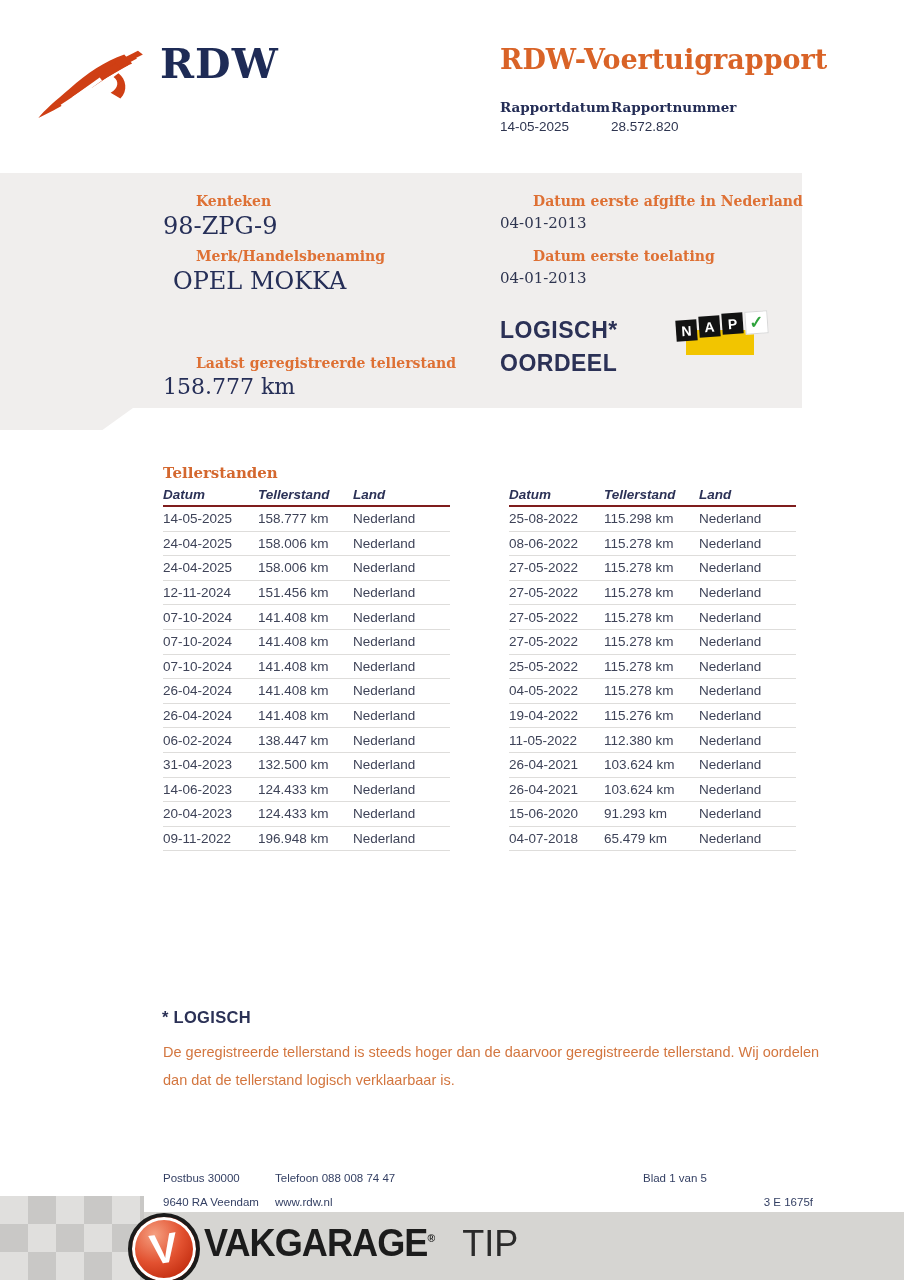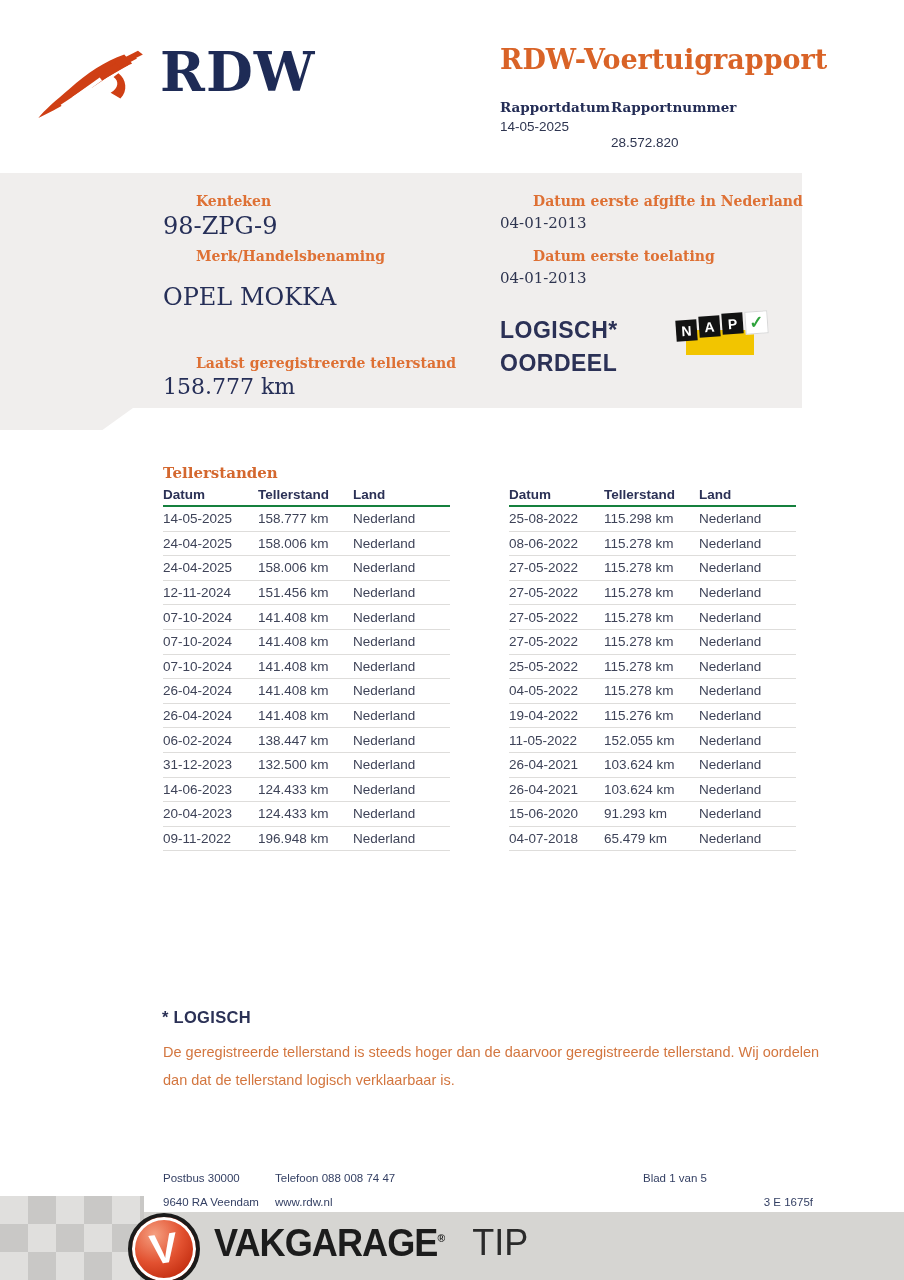--- a/index.html
+++ b/index.html
@@ -2,21 +2,21 @@
 <html><head>
 <meta charset="utf-8">
 <style>
   html,body{margin:0;padding:0;background:#ffffff;}
   .page{position:relative;width:904px;height:1280px;background:#ffffff;overflow:hidden;
         font-family:"Liberation Sans", sans-serif;}
   .abs{position:absolute;}
 
   
   .rdw-word{left:160px;top:40px;font-family:"DejaVu Serif", serif;font-weight:700;
-            font-size:54px;color:#1e2b56;letter-spacing:1px;}
+            font-size:41px;color:#1e2b56;letter-spacing:1px;}
   .doc-title{left:500px;top:44px;font-family:"DejaVu Serif", serif;font-weight:700;
              font-size:27px;color:#d96327;}
   .meta-label{font-family:"DejaVu Serif", serif;font-weight:700;font-size:13.5px;color:#232c55;}
   .meta-value{font-size:13.5px;color:#2e3550;}
 
   
   .panel{left:0;top:173px;width:802px;height:235px;background:#f0eeed;}
   .panel-tab{left:0;top:408px;width:133px;height:22px;background:#f0eeed;
              clip-path:polygon(0 0,100% 0,77% 100%,0 100%);}
   .o-label{font-family:"DejaVu Serif", serif;font-weight:700;font-size:14px;color:#de7034;margin-left:33px;}
@@ -33,21 +33,21 @@
              font-weight:700;font-size:14px;transform:rotate(-4deg);}
   .nap .tile.check{background:#ffffff;color:#2fa33c;border:1px solid #d8d8d8;font-size:17px;}
 
   
   .tbl-title{left:163px;top:464px;font-family:"DejaVu Serif", serif;font-weight:700;
              font-size:15px;color:#d4682f;}
   .tbl{top:487px;width:287px;}
   .tbl-left{left:163px;}
   .tbl-right{left:509px;}
   .t-head{display:grid;grid-template-columns:95px 95px 1fr;
-          border-bottom:2px solid #15803d;padding-bottom:3px;}
+          border-bottom:2px solid #7f1d1d;padding-bottom:3px;font-style:italic;}
   .t-head .t-cell{font-weight:700;font-size:13.5px;color:#2b3156;}
   .t-row{display:grid;grid-template-columns:95px 95px 1fr;
          border-bottom:1px solid #dedddb;height:23.6px;align-items:center;}
   .t-cell{font-size:13.5px;color:#3e4358;}
   .c1,.c2{text-align:left;}
 
   
   .note-title{left:162px;top:1008px;font-size:16.5px;font-weight:700;color:#2b3156;letter-spacing:.3px;}
   .note-body{left:163px;top:1038px;width:660px;font-size:14.5px;line-height:28px;color:#d4ku;}
   .note-body{color:#d3763f;}
@@ -59,21 +59,21 @@
   .bar{left:0;top:1212px;width:904px;height:68px;background:#d6d5d2;z-index:1;}
   .checker{left:0;top:1196px;width:144px;height:84px;z-index:2;
            background-image:repeating-conic-gradient(#c9c8c6 0 90deg,#e0dfdd 0 180deg);
            background-size:56px 56px;}
   .vcircle{left:128px;top:1213px;width:64px;height:64px;border-radius:50%;z-index:3;
            background:radial-gradient(circle at 35% 28%, #f59f80 0%, #e25130 45%, #c02a0d 80%);
            border:4px solid #1b1b1b;box-shadow:inset 0 0 0 3px #ffffff;
            display:flex;align-items:center;justify-content:center;}
   .vcircle span{color:#ffffff;font-weight:700;font-size:42px;transform:rotate(-8deg);
                 font-family:"Liberation Sans", sans-serif;line-height:1;}
-  .brandrow{left:214px;top:1222px;z-index:3;display:flex;align-items:flex-start;}
+  .brandrow{left:204px;top:1222px;z-index:3;display:flex;align-items:flex-end;}
   .brand{font-weight:700;font-size:38px;color:#1c1c1c;letter-spacing:-1px;
          transform:scaleX(.95);transform-origin:left;}
   .brand-mark{font-size:11px;color:#1c1c1c;vertical-align:super;font-weight:700;}
   .brand-suffix{font-size:36px;font-weight:400;color:#2a2a2a;margin-left:16px;}
 </style>
 </head>
 <body>
 
 <div class="page">
 
@@ -89,29 +89,29 @@
       <line x1="26" y1="70" x2="56" y2="50"></line>
       <line x1="38" y1="62" x2="66" y2="42"></line>
     </g>
   </svg>
   <div class="abs rdw-word">RDW</div>
 
   <div class="abs doc-title">RDW-Voertuigrapport</div>
   <div class="abs meta-label" style="left:500px;top:99px;">Rapportdatum</div>
   <div class="abs meta-label" style="left:611px;top:99px;">Rapportnummer</div>
   <div class="abs meta-value" style="left:500px;top:119px;">14-05-2025</div>
-  <div class="abs meta-value" style="left:611px;top:135px;">28.572.820</div>
+  <div class="abs meta-value" style="left:611px;top:119px;">28.572.820</div>
 
   <div class="abs panel"></div>
   <div class="abs panel-tab"></div>
 
   <div class="abs o-label" style="left:163px;top:193px;">Kenteken</div>
   <div class="abs big-serif" style="left:163px;top:212px;">98-ZPG-9</div>
   <div class="abs o-label" style="left:163px;top:248px;">Merk/Handelsbenaming</div>
-  <div class="abs big-serif" style="left:163px;top:267px;margin-top:16px;">OPEL MOKKA</div>
+  <div class="abs big-serif" style="left:173px;top:267px;">OPEL MOKKA</div>
   <div class="abs o-label" style="left:163px;top:355px;">Laatst geregistreerde tellerstand</div>
   <div class="abs km-serif" style="left:163px;top:374px;">158.777 km</div>
 
   <div class="abs o-label" style="left:500px;top:193px;">Datum eerste afgifte in Nederland</div>
   <div class="abs mid-serif" style="left:500px;top:214px;">04-01-2013</div>
   <div class="abs o-label" style="left:500px;top:248px;">Datum eerste toelating</div>
   <div class="abs mid-serif" style="left:500px;top:269px;">04-01-2013</div>
 
   <div class="abs oordeel" style="left:500px;top:317px;">LOGISCH*</div>
   <div class="abs oordeel" style="left:500px;top:350px;">OORDEEL</div>
@@ -177,21 +177,21 @@
           <div class="t-cell c0">26-04-2024</div>
           <div class="t-cell c1">141.408 km</div>
           <div class="t-cell c2">Nederland</div>
         </div>
         <div class="t-row">
           <div class="t-cell c0">06-02-2024</div>
           <div class="t-cell c1">138.447 km</div>
           <div class="t-cell c2">Nederland</div>
         </div>
         <div class="t-row">
-          <div class="t-cell c0">31-12-2023</div>
+          <div class="t-cell c0">31-04-2023</div>
           <div class="t-cell c1">132.500 km</div>
           <div class="t-cell c2">Nederland</div>
         </div>
         <div class="t-row">
           <div class="t-cell c0">14-06-2023</div>
           <div class="t-cell c1">124.433 km</div>
           <div class="t-cell c2">Nederland</div>
         </div>
         <div class="t-row">
           <div class="t-cell c0">20-04-2023</div>
@@ -253,21 +253,21 @@
           <div class="t-cell c1">115.278 km</div>
           <div class="t-cell c2">Nederland</div>
         </div>
         <div class="t-row">
           <div class="t-cell c0">19-04-2022</div>
           <div class="t-cell c1">115.276 km</div>
           <div class="t-cell c2">Nederland</div>
         </div>
         <div class="t-row">
           <div class="t-cell c0">11-05-2022</div>
-          <div class="t-cell c1">152.055 km</div>
+          <div class="t-cell c1">112.380 km</div>
           <div class="t-cell c2">Nederland</div>
         </div>
         <div class="t-row">
           <div class="t-cell c0">26-04-2021</div>
           <div class="t-cell c1">103.624 km</div>
           <div class="t-cell c2">Nederland</div>
         </div>
         <div class="t-row">
           <div class="t-cell c0">26-04-2021</div>
           <div class="t-cell c1">103.624 km</div>

